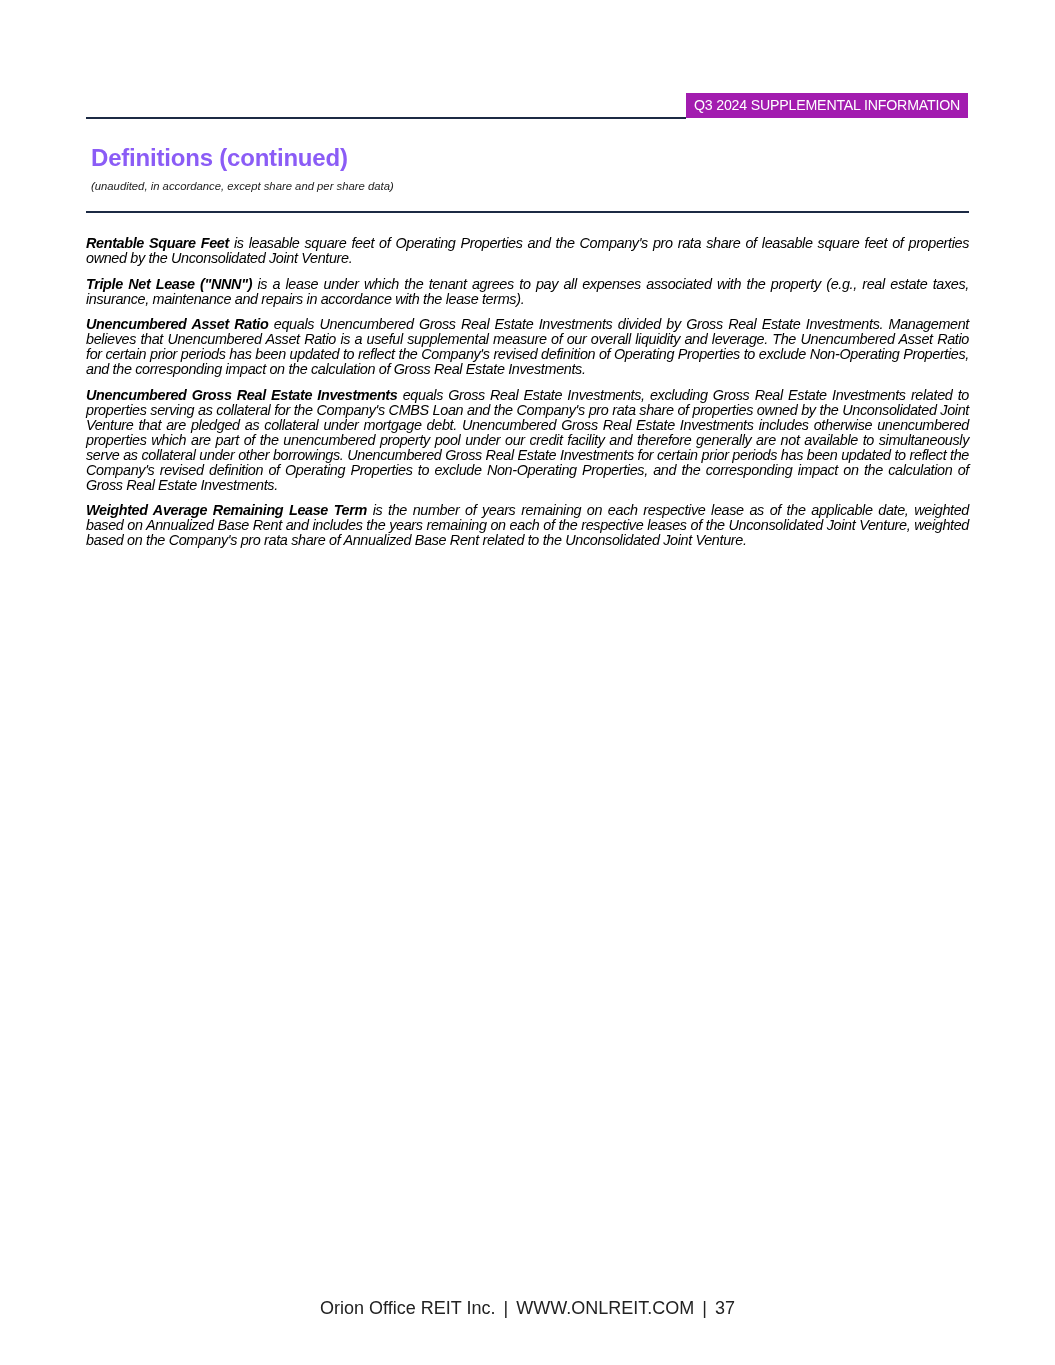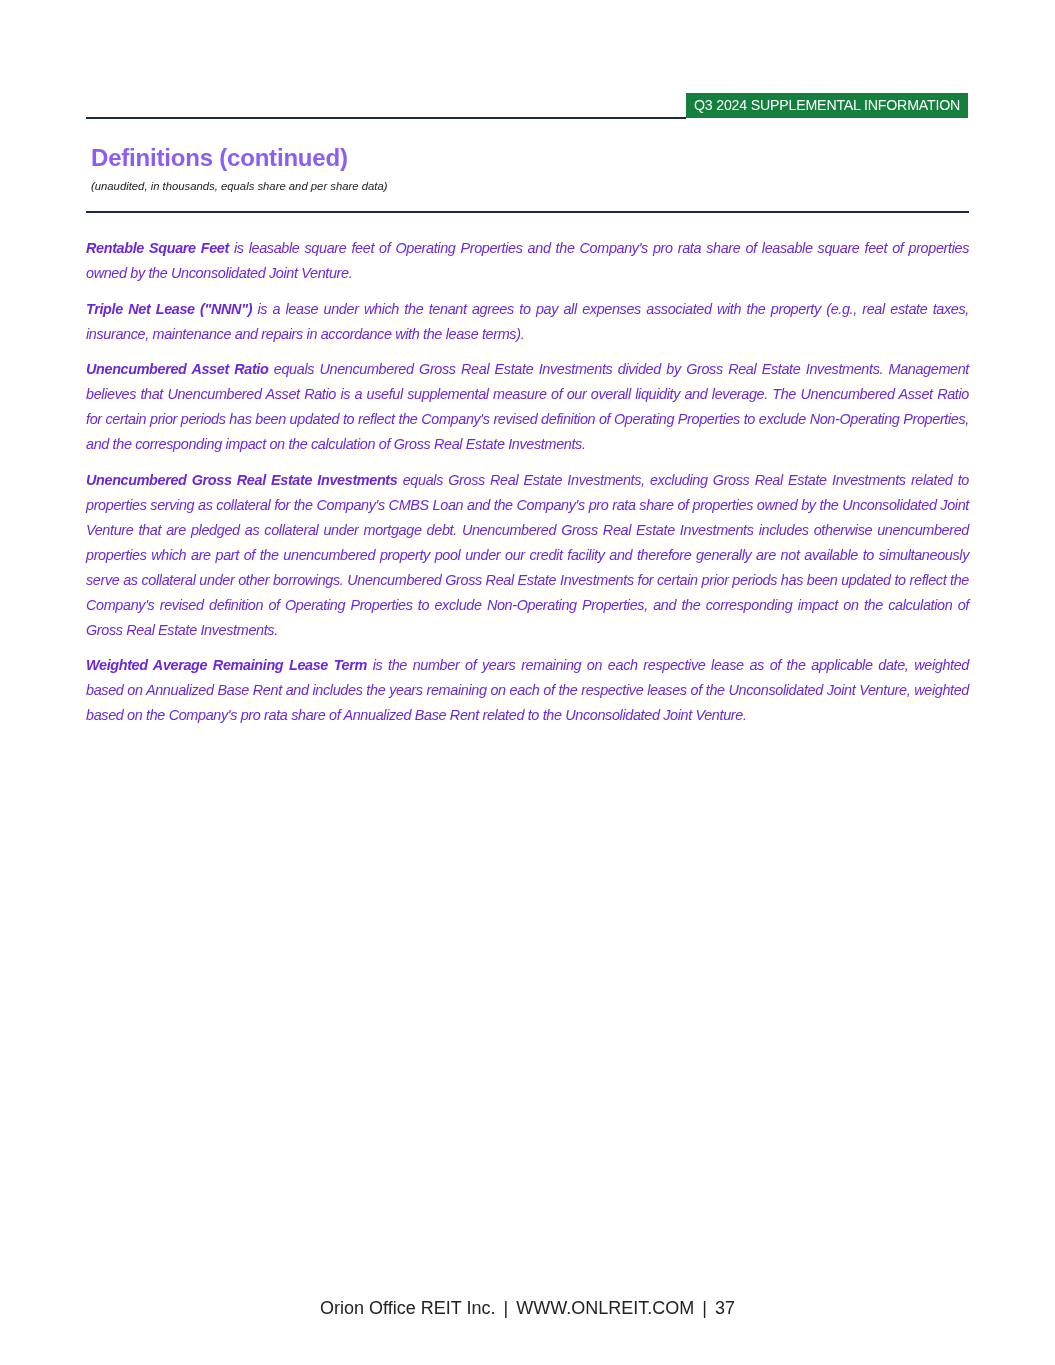--- a/index.html
+++ b/index.html
@@ -14,21 +14,21 @@
       font-family: "Liberation Sans", sans-serif;
       color: #1a1a1a;
       overflow: hidden;
     }
     .header-badge {
       position: absolute;
       left: 686px;
       top: 93px;
       width: 282px;
       height: 25px;
-      background: #15803d;
+      background: #a21caf;
       color: #ffffff;
       font-size: 14.2px;
       line-height: 25px;
       text-align: center;
       letter-spacing: -0.2px;
       white-space: nowrap;
     }
     .header-rule {
       position: absolute;
       left: 86px;
@@ -67,24 +67,24 @@
     }
     .definitions {
       position: absolute;
       left: 86px;
       top: 236px;
       width: 883px;
     }
     .def {
       margin: 0 0 10.5px 0;
       font-size: 14.4px;
-      line-height: 25px;
+      line-height: 15px;
       font-style: italic;
       text-align: justify;
-      color: #6d28d9;
+      color: #000000;
       letter-spacing: -0.35px;
     }
     .def .term {
       font-weight: bold;
     }
     .footer {
       position: absolute;
       left: 0;
       width: 1055px;
       top: 1298px;
@@ -97,21 +97,21 @@
       padding: 0 8px;
     }
   </style>
 </head>
 <body>
 
 <div class="header-badge">Q3 2024 SUPPLEMENTAL INFORMATION</div>
 <div class="header-rule"></div>
 
 <h1 class="page-title">Definitions (continued)</h1>
-<div class="page-subtitle">(unaudited, in thousands, equals share and per share data)</div>
+<div class="page-subtitle">(unaudited, in accordance, except share and per share data)</div>
 <div class="title-rule"></div>
 
 <div class="definitions">
   <p class="def"><span class="term">Rentable Square Feet</span><span> is leasable square feet of Operating Properties and the Company's pro rata share of leasable square feet of properties owned by the Unconsolidated Joint Venture.</span></p>
   <p class="def"><span class="term">Triple Net Lease ("NNN")</span><span> is a lease under which the tenant agrees to pay all expenses associated with the property (e.g., real estate taxes, insurance, maintenance and repairs in accordance with the lease terms).</span></p>
   <p class="def"><span class="term">Unencumbered Asset Ratio</span><span> equals Unencumbered Gross Real Estate Investments divided by Gross Real Estate Investments. Management believes that Unencumbered Asset Ratio is a useful supplemental measure of our overall liquidity and leverage. The Unencumbered Asset Ratio for certain prior periods has been updated to reflect the Company's revised definition of Operating Properties to exclude Non-Operating Properties, and the corresponding impact on the calculation of Gross Real Estate Investments.</span></p>
   <p class="def"><span class="term">Unencumbered Gross Real Estate Investments</span><span> equals Gross Real Estate Investments, excluding Gross Real Estate Investments related to properties serving as collateral for the Company's CMBS Loan and the Company's pro rata share of properties owned by the Unconsolidated Joint Venture that are pledged as collateral under mortgage debt. Unencumbered Gross Real Estate Investments includes otherwise unencumbered properties which are part of the unencumbered property pool under our credit facility and therefore generally are not available to simultaneously serve as collateral under other borrowings. Unencumbered Gross Real Estate Investments for certain prior periods has been updated to reflect the Company's revised definition of Operating Properties to exclude Non-Operating Properties, and the corresponding impact on the calculation of Gross Real Estate Investments.</span></p>
   <p class="def"><span class="term">Weighted Average Remaining Lease Term</span><span> is the number of years remaining on each respective lease as of the applicable date, weighted based on Annualized Base Rent and includes the years remaining on each of the respective leases of the Unconsolidated Joint Venture, weighted based on the Company's pro rata share of Annualized Base Rent related to the Unconsolidated Joint Venture.</span></p>
 </div>
 

